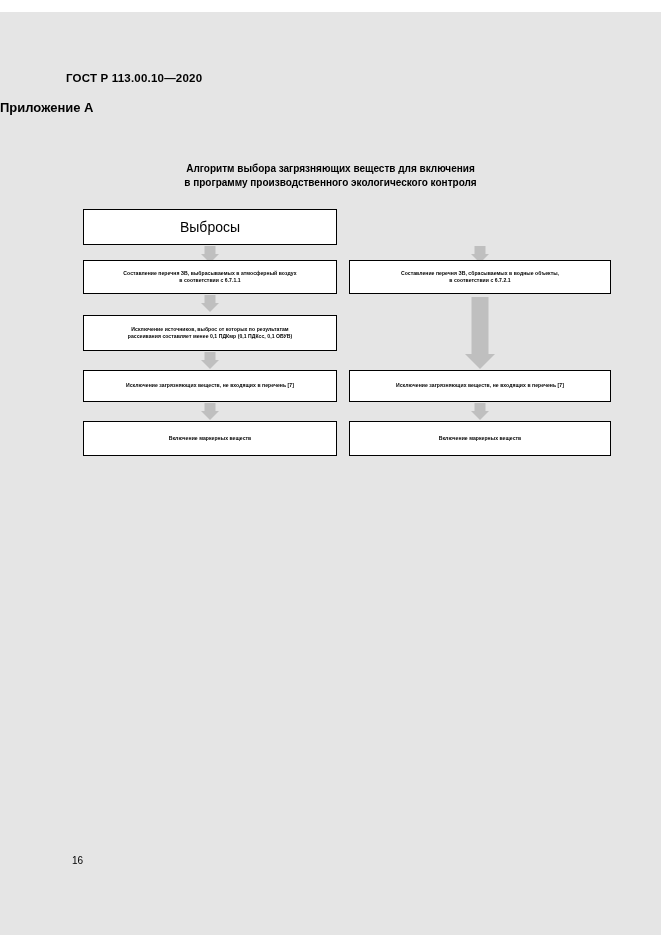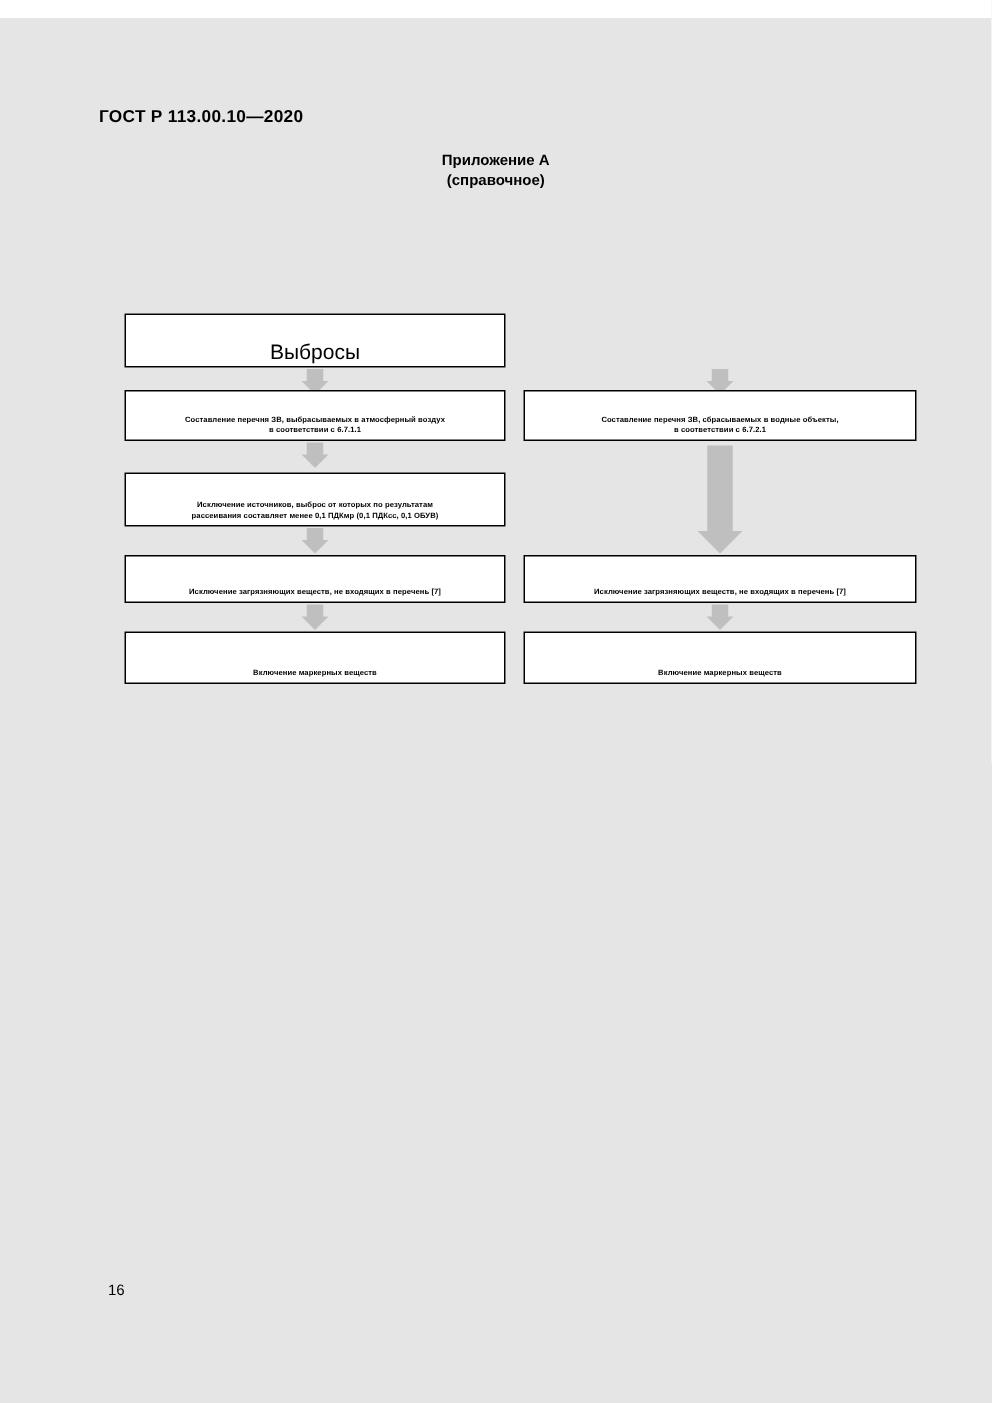--- a/index.html
+++ b/index.html
@@ -30,22 +30,22 @@
     letter-spacing: 0.2px;
     white-space: nowrap;
   }
 
   
   .annex {
     position: absolute;
     left: 0;
     right: 0;
     top: 89px;
-    text-align: center;
-    font-size: 10px;
+    text-align: left;
+    font-size: 13px;
     font-weight: bold;
     line-height: 13px;
   }
   .annex div { white-space: nowrap; }
 
   
   .fig-title {
     position: absolute;
     left: 0;
     right: 0;
@@ -64,21 +64,21 @@
     top: 0;
     width: 661px;
     height: 935px;
   }
   .node {
     position: absolute;
     box-sizing: border-box;
     border: 1.6px solid #000000;
     background: #ffffff;
     display: flex;
-    align-items: flex-end;
+    align-items: center;
     justify-content: center;
     text-align: center;
     padding: 2px 6px;
   }
   .node-head {
     font-size: 14px;
     font-weight: normal;
   }
   .node-small {
     font-size: 5.1px;
@@ -123,23 +123,26 @@
 </style>
 </head>
 <body>
 
 <div class="page">
 
   <div class="std-header">ГОСТ Р 113.00.10—2020</div>
 
   <div class="annex">
     <div>Приложение А</div>
-    <div>(справочное)</div>
   </div>
 
+  <div class="fig-title">
+    <div>Алгоритм выбора загрязняющих веществ для включения</div>
+    <div>в программу производственного экологического контроля</div>
+  </div>
 
   <div class="flow">
 
     <div class="node node-head" style="left:83px; top:197px; width:254px; height:36px;">
       <div>Выбросы</div>
     </div>
 
     <div class="arrow" style="left:196px; top:234px; width:28px; height:17px;">
       <div class="shaft" style="width: 11px; height: 9px; background: rgb(191, 191, 191);"></div>
       <div class="head" style="border-top-color: rgb(191, 191, 191);"></div>

